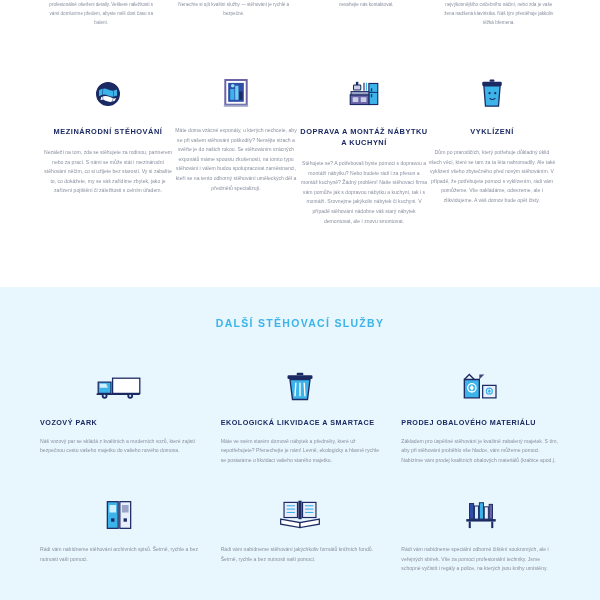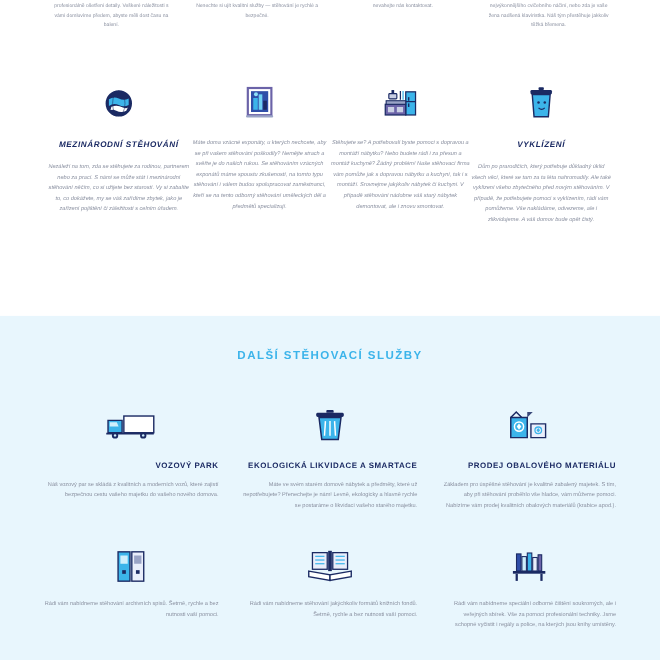--- a/index.html
+++ b/index.html
@@ -35,21 +35,20 @@
     overflow: hidden;
     height: 36px;
   }
   .cont-col p { margin: 0; }
 
   
   .cards-row {
     display: flex;
     margin-top: 38px;
     align-items: flex-start;
-    font-style: italic;
   }
   .card {
     flex: 1 1 0;
     text-align: center;
   }
   .card-icon {
     height: 40px;
     display: flex;
     align-items: center;
     justify-content: center;
@@ -84,21 +83,21 @@
     color: #3cb4ea;
     text-transform: uppercase;
     margin-bottom: 38px;
   }
   .blue-row {
     display: flex;
     gap: 22px;
     align-items: flex-start;
     margin-bottom: 30px;
   }
-  .blue-card { flex: 1 1 0; text-align: right; }
+  .blue-card { flex: 1 1 0; text-align: left; }
   .blue-icon {
     height: 40px;
     display: flex;
     align-items: center;
     justify-content: center;
     margin-bottom: 10px;
   }
   .blue-card-title {
     font-size: 7.2px;
     font-weight: bold;
@@ -178,20 +177,21 @@
             <rect x="4" y="20" width="23" height="12" fill="#6b63a8" stroke="#1b2a63" stroke-width="1.4"></rect>
             <rect x="7" y="23" width="7" height="6" fill="#c9cfe4"></rect>
             <rect x="17" y="23" width="7" height="6" fill="#c9cfe4"></rect>
             <rect x="5" y="16" width="22" height="4" fill="#9aa4c6" stroke="#1b2a63" stroke-width="1.2"></rect>
             <rect x="8" y="8" width="9" height="6" rx="1" fill="#c9cfe4" stroke="#1b2a63" stroke-width="1.3"></rect>
             <rect x="11" y="4" width="3" height="4" fill="#1b2a63"></rect>
             <line x1="21" y1="5" x2="21" y2="15" stroke="#1b2a63" stroke-width="1.4"></line>
             <line x1="24" y1="5" x2="24" y2="15" stroke="#3cb4ea" stroke-width="1.4"></line>
           </svg>
         </div>
+        <div class="card-title">Doprava a montáž nábytku a kuchyní</div>
         <div class="card-text">Stěhujete se? A potřebovali byste pomoci s dopravou a montáží nábytku? Nebo budete rádi i za přesun a montáž kuchyně? Žádný problém! Naše stěhovací firma vám pomůže jak s dopravou nábytku a kuchyní, tak i s montáží. Srovnejme jakýkoliv nábytek či kuchyni. V případě stěhování nádobne váš starý nábytek demontovat, ale i znovu smontovat.</div>
       </div>
 
       <div class="card">
         <div class="card-icon">
           <svg width="26" height="32" viewBox="0 0 32 38">
             <rect x="4" y="4" width="24" height="5" rx="1.5" fill="#1b2a63"></rect>
             <rect x="13" y="1" width="6" height="3" rx="1" fill="#1b2a63"></rect>
             <path d="M6 9 L26 9 L24 34 L8 34 Z" fill="#3cb4ea" stroke="#1b2a63" stroke-width="1.6"></path>
             <circle cx="13" cy="18" r="1.4" fill="#1b2a63"></circle>

